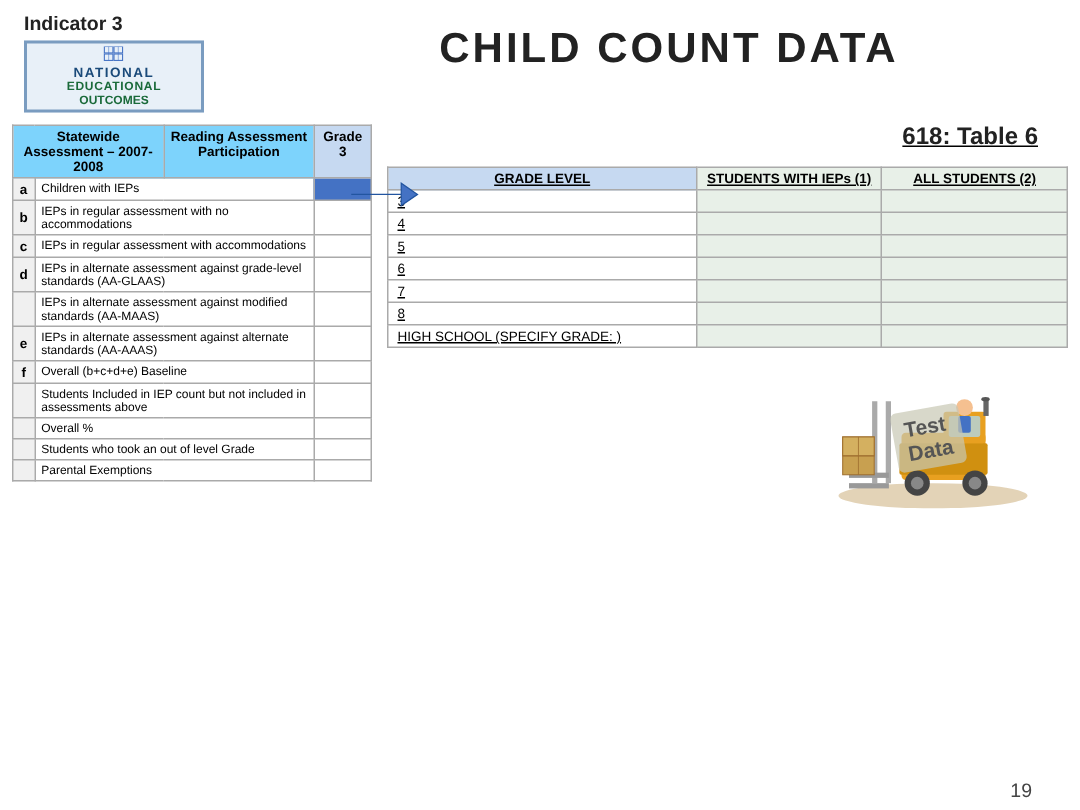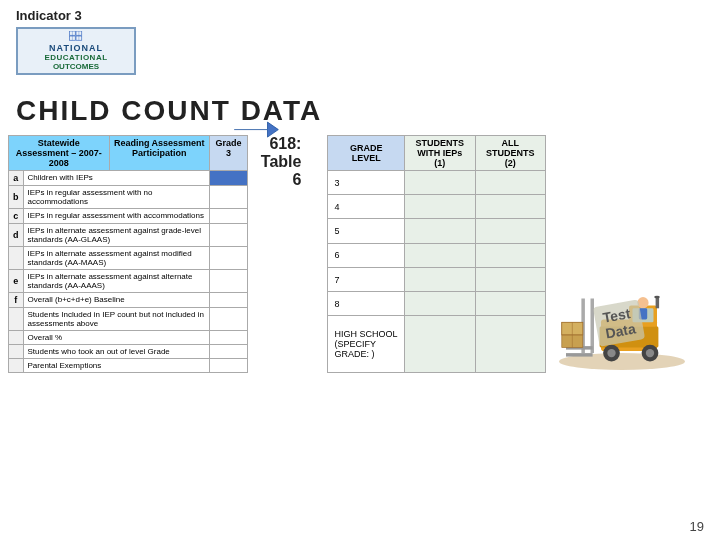--- a/index.html
+++ b/index.html
@@ -12,21 +12,20 @@
       overflow: hidden;
       position: relative;
     }
 
     
     #header {
       display: flex;
       align-items: flex-start;
       padding: 8px 16px 4px 16px;
       gap: 12px;
-      flex-direction: column;
     }
 
     #logo-area {
       display: flex;
       flex-direction: column;
       align-items: flex-start;
       min-width: 160px;
     }
 
     #indicator-title {
@@ -131,22 +130,23 @@
       left: 230px;
       top: 115px;
       width: 50px;
       height: 30px;
     }
 
     
     #right-section {
       flex: 1;
       display: flex;
-      flex-direction: row;
+      flex-direction: column;
       gap: 6px;
+      text-decoration: underline;
     }
 
     #table-618-label {
       font-size: 16px;
       font-weight: bold;
       color: #222;
       text-align: right;
       padding-right: 20px;
       margin-bottom: 4px;
     }
@@ -204,21 +204,21 @@
       color: #555;
       padding: 4px 8px;
       border-radius: 4px;
       transform: rotate(-10deg);
     }
 
     
     #page-number {
       position: absolute;
       bottom: 6px;
-      right: 16px;
+      right: 32px;
       font-size: 13px;
       color: #444;
     }
 
     #left-table .desc-cell {
       font-size: 8px;
     }
   </style>
 </head>
 <body>

